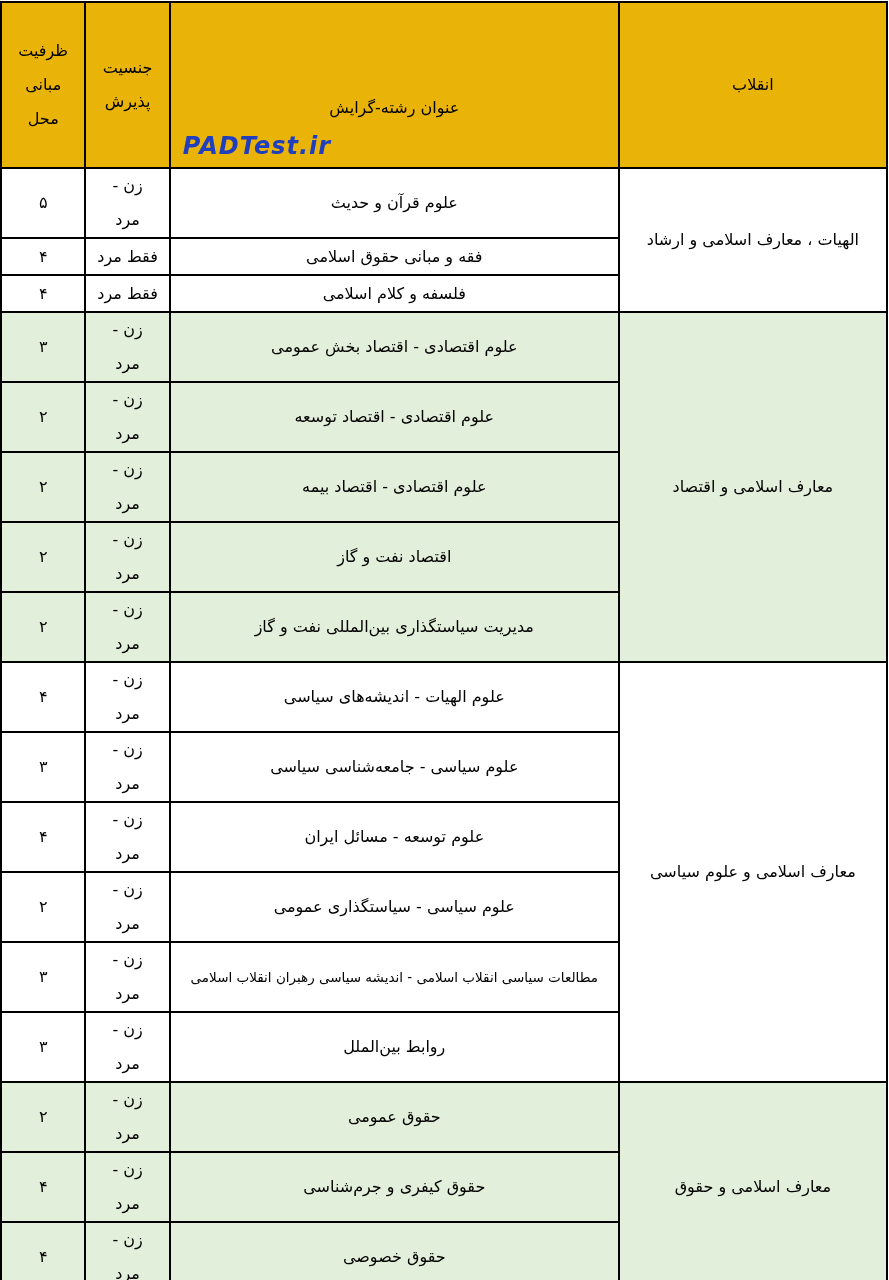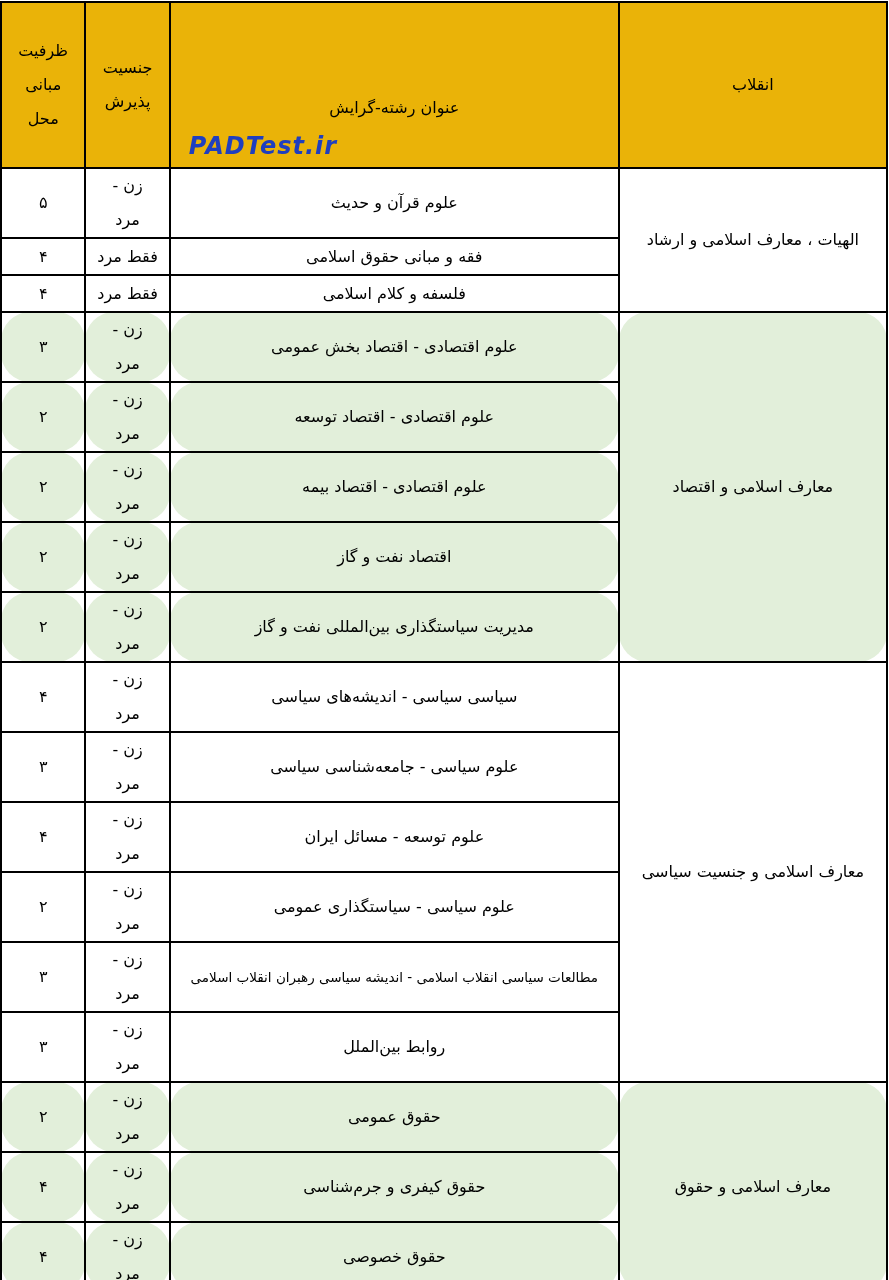--- a/index.html
+++ b/index.html
@@ -21,28 +21,28 @@
       color: #000;
       padding: 0 4px;
       line-height: 34px;
       overflow: hidden;
     }
     thead th { background: #eab308; height: 164px; font-size: 16px; line-height: 34px; }
     .col-faculty { width: 267px; }
     .col-title { width: 447px; }
     .col-gender { width: 84px; }
     .col-cap { width: 84px; }
-    tr.r69 td { height: 65px; border-radius: 29px; }
+    tr.r69 td { height: 65px; }
     tr.r39 td { height: 35px; }
     tr.g-green td { background: #e2efda; }
     tr.g-white td { background: #ffffff; }
     .th-title-wrap { position: relative; height: 120px; padding-left: 37px; }
     .th-title-text { position: absolute; left: 0; right: 0; top: 66px; }
     .watermark {
-      position: absolute; left: 18px; top: 106px;
+      position: absolute; left: 12px; top: 106px;
       font-family: "DejaVu Sans", sans-serif;
       font-weight: bold; font-style: italic;
       font-size: 24px; color: #1f3fbf; letter-spacing: 1px;
       direction: ltr; line-height: 30px;
     }
     .gender { line-height: 34px; }
     .gender span { display: block; }
     .small-title { font-size: 13.5px; margin-top: 39px; }
   </style>
 </head>
@@ -133,22 +133,22 @@
     <tr class="r69 g-green">
       <td>مدیریت سیاستگذاری بین‌المللی نفت و گاز</td>
       <td class="gender">
           <span>زن -</span>
           <span>مرد</span>
         </td>
       <td>۲</td>
     </tr>
 
     <tr class="r69 g-white">
-      <td rowspan="6">معارف اسلامی و جنسیت سیاسی</td>
-      <td>سیاسی سیاسی - اندیشه‌های سیاسی</td>
+      <td rowspan="6">معارف اسلامی و علوم سیاسی</td>
+      <td>علوم الهیات - اندیشه‌های سیاسی</td>
       <td class="gender">
           <span>زن -</span>
           <span>مرد</span>
         </td>
       <td>۴</td>
     </tr>
     <tr class="r69 g-white">
       <td>علوم سیاسی - جامعه‌شناسی سیاسی</td>
       <td class="gender">
           <span>زن -</span>

